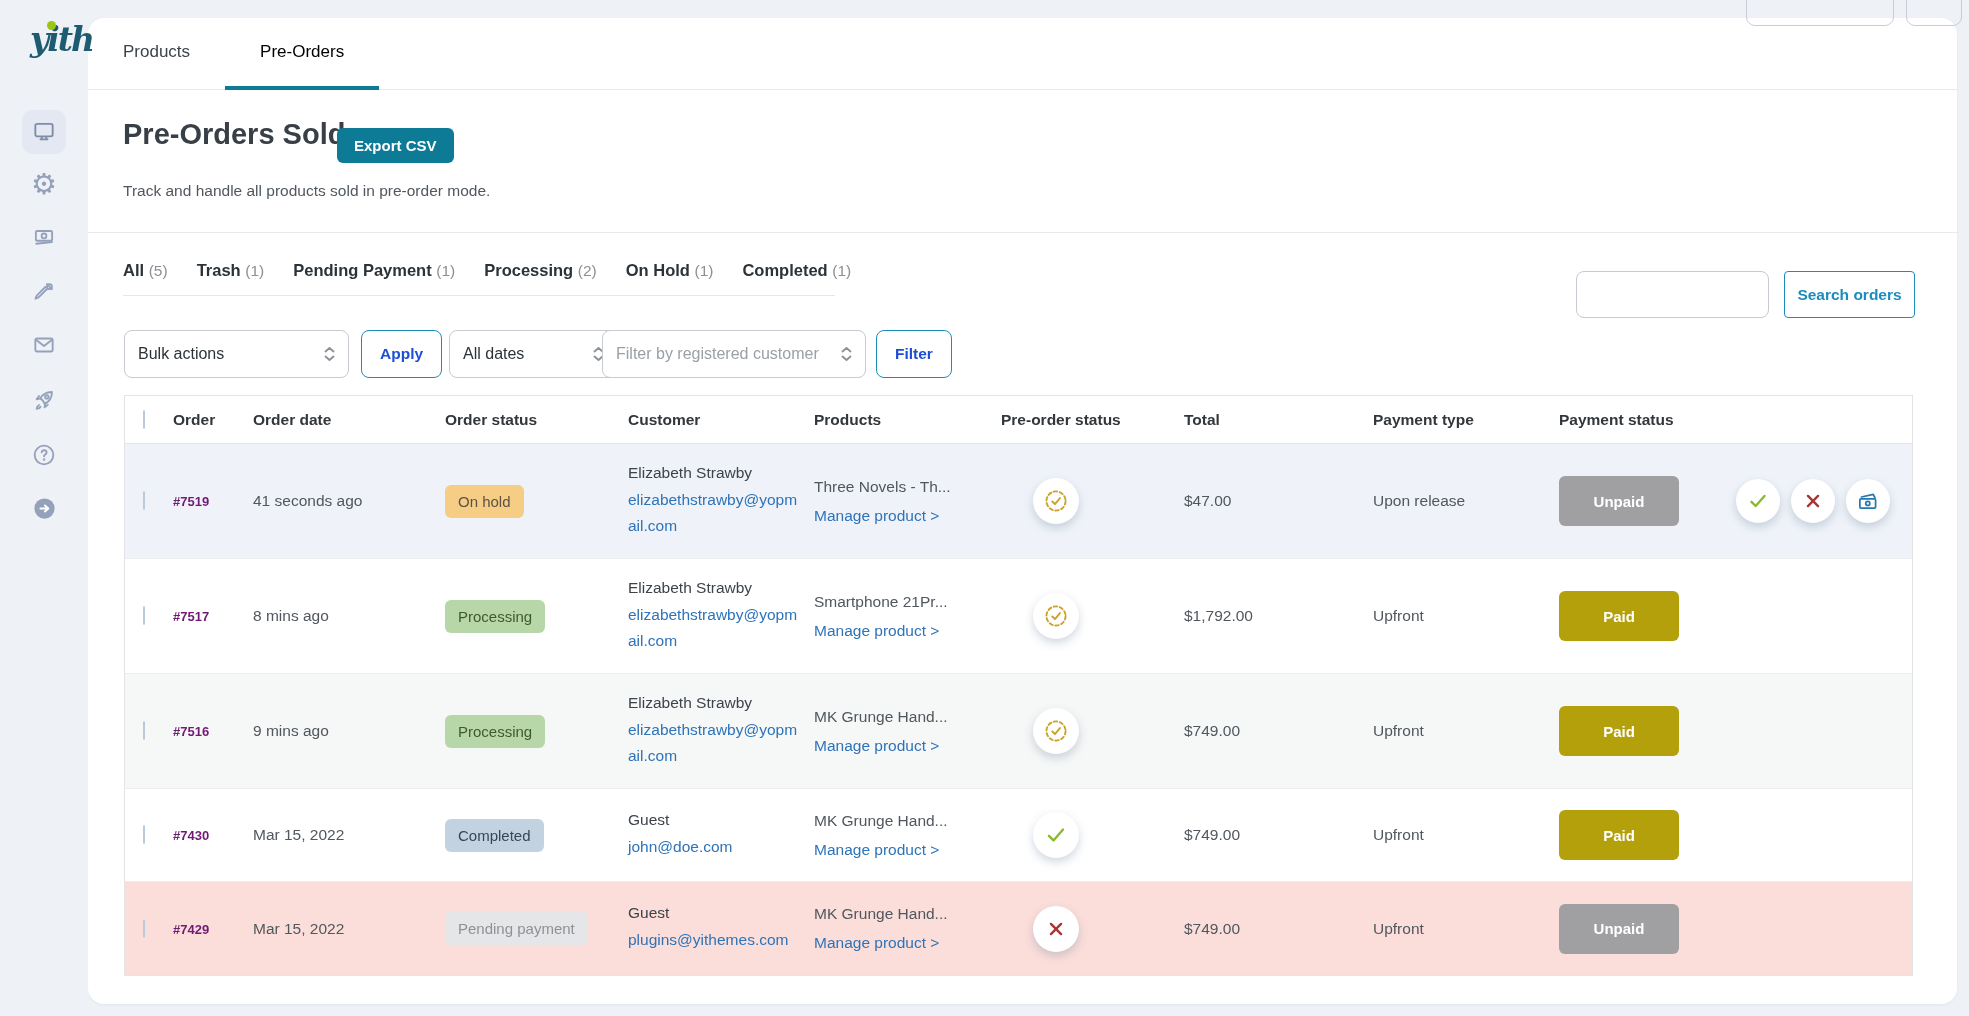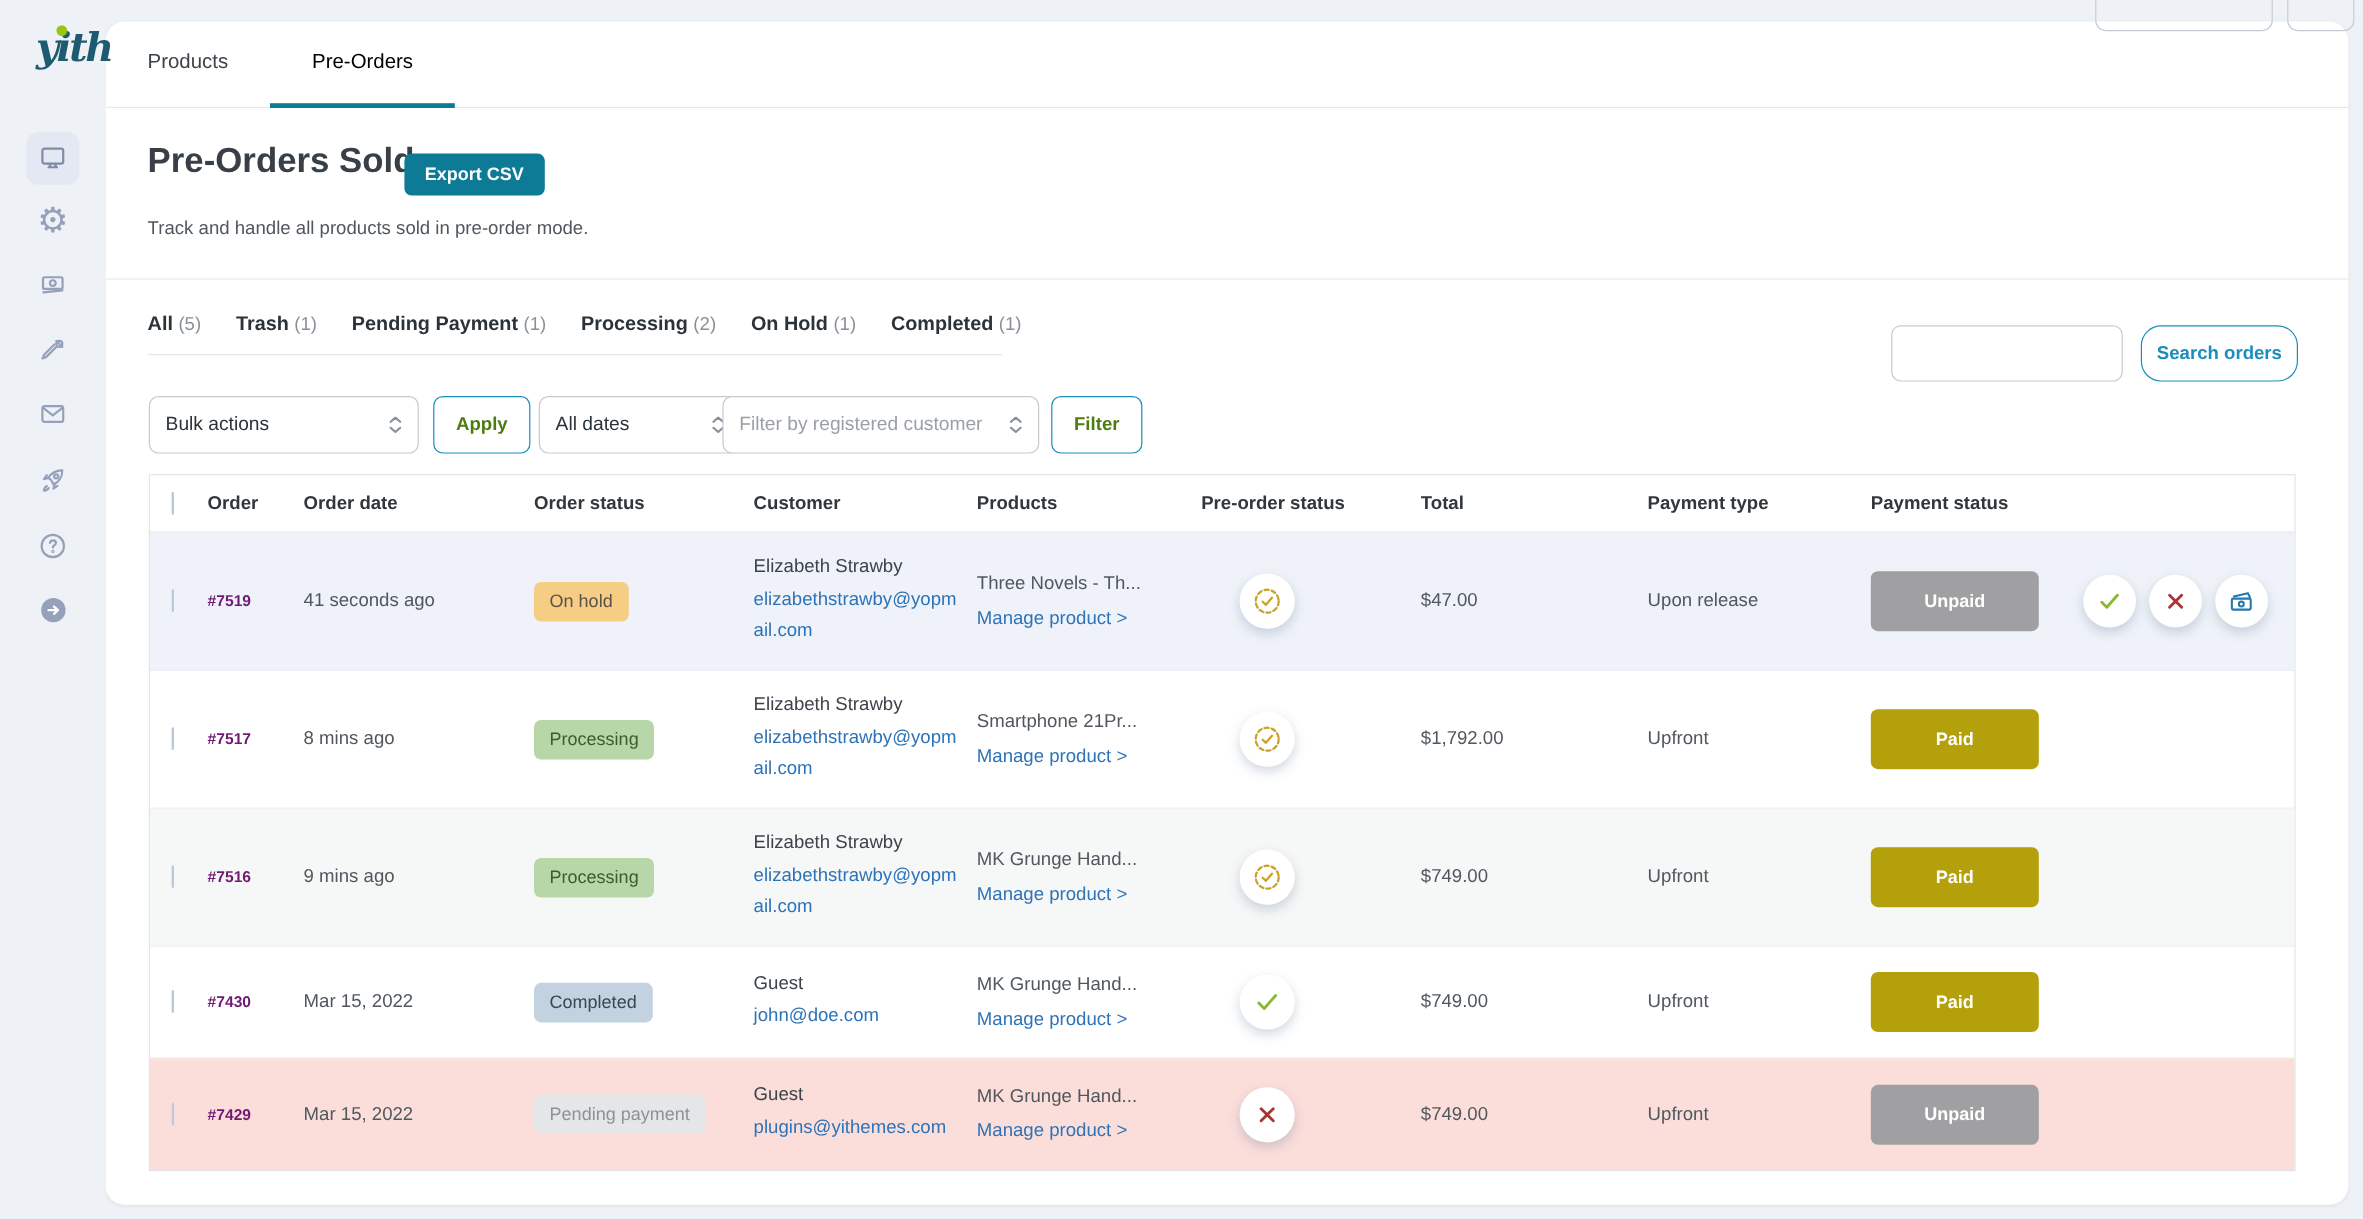--- a/index.html
+++ b/index.html
@@ -41,30 +41,30 @@
   
   .status-tabs { position:absolute; left:35px; top:243px; display:flex; gap:29px; padding-bottom:15px;
                  border-bottom:1px solid #e4e6ea; width:712px; }
   .status-tab { font-size:16.5px; font-weight:600; color:#2c3338; cursor:pointer; white-space:nowrap; }
   .status-tab .count { font-weight:400; color:#8a9097; font-size:15.5px; }
 
   
   .search-input { position:absolute; left:1488px; top:253px; width:193px; height:47px; border:1px solid #c6cad1;
                   border-radius:8px; background:#fff; font-size:16px; padding:0 12px; outline:none; }
   .search-btn { position:absolute; left:1696px; top:253px; width:131px; height:47px; border:1.5px solid #1b8dbd;
-                border-radius:17px; background:#fff; color:#1b8dbd; font-size:15.5px; font-weight:700; cursor:pointer; }
+                border-radius:4px; background:#fff; color:#1b8dbd; font-size:15.5px; font-weight:700; cursor:pointer; }
 
   
   .select-box { position:absolute; top:312px; height:48px; border:1px solid #c6cad1; border-radius:8px; background:#fff;
                 display:flex; align-items:center; justify-content:space-between; padding:0 13px; font-size:16px; color:#2c3338; cursor:pointer; }
   .select-box .ph { color:#9aa0a6; }
   .chevrons { display:flex; flex-direction:column; gap:2px; margin-left:10px; }
   .chevrons svg { stroke:#8a9097; fill:none; stroke-width:1.8; stroke-linecap:round; stroke-linejoin:round; }
   .outline-btn { position:absolute; top:312px; height:48px; border:1.5px solid #1b8dbd; border-radius:8px; background:#fff;
-                 color:#4d7c0f; font-size:15.5px; font-weight:700; cursor:pointer; padding:0 18px; }
+                 color:#1d4ed8; font-size:15.5px; font-weight:700; cursor:pointer; padding:0 18px; }
 
   
   .orders-table { position:absolute; left:36px; top:377px; width:1789px; border:1px solid #e2e4e8; background:#fff; }
   .t-row { display:grid; grid-template-columns:30px 80px 192px 183px 186px 187px 183px 189px 186px 177px 1fr;
            padding-left:18px; align-items:center; }
   .t-head { height:48px; border-bottom:1px solid #e2e4e8; font-size:15.5px; font-weight:700; color:#32373c; }
   .t-body-row { border-bottom:1px solid #eceef0; font-size:15.5px; color:#50575e; }
   .t-body-row:last-child { border-bottom:none; }
   .h-115 { height:115px; } .h-93 { height:93px; }
   .bg-blue { background:#eff3f9; } .bg-gray { background:#f6f7f7; } .bg-pink { background:#fbdeda; }
@@ -82,21 +82,21 @@
   .cust-name { color:#3c434a;margin-top:34px; }
   .cust-email { display:block; max-width:172px; word-break:break-all; line-height:1.65; margin-top:5px; }
   .prod-name { color:#50575e; }
   .manage { display:inline-block; margin-top:11px; }
 
   .status-circle { width:46px; height:46px; border-radius:50%; background:#fff; margin-left:32px;
                    display:flex; align-items:center; justify-content:center;
                    box-shadow:0 4px 10px rgba(90,110,140,.28); }
   .status-circle svg { fill:none; stroke-linecap:round; stroke-linejoin:round; }
 
-  .pay-btn { width:140px; height:50px; border:none; border-radius:6px; color:#fff; font-size:15px; font-weight:700; cursor:pointer;
+  .pay-btn { width:120px; height:50px; border:none; border-radius:6px; color:#fff; font-size:15px; font-weight:700; cursor:pointer;
              font-family:"Liberation Sans", sans-serif; }
   .pay--paid { background:#b3a00a; }
   .pay--unpaid { background:#a0a0a2; }
 
   .row-actions { display:flex; gap:11px; justify-content:flex-end; padding-right:30px; }
   .action-circle { width:44px; height:44px; border-radius:50%; border:none; background:#fff; cursor:pointer;
                    display:flex; align-items:center; justify-content:center;
                    box-shadow:0 4px 10px rgba(90,110,140,.28); }
   .action-circle svg { fill:none; stroke-linecap:round; stroke-linejoin:round; }
 </style>

